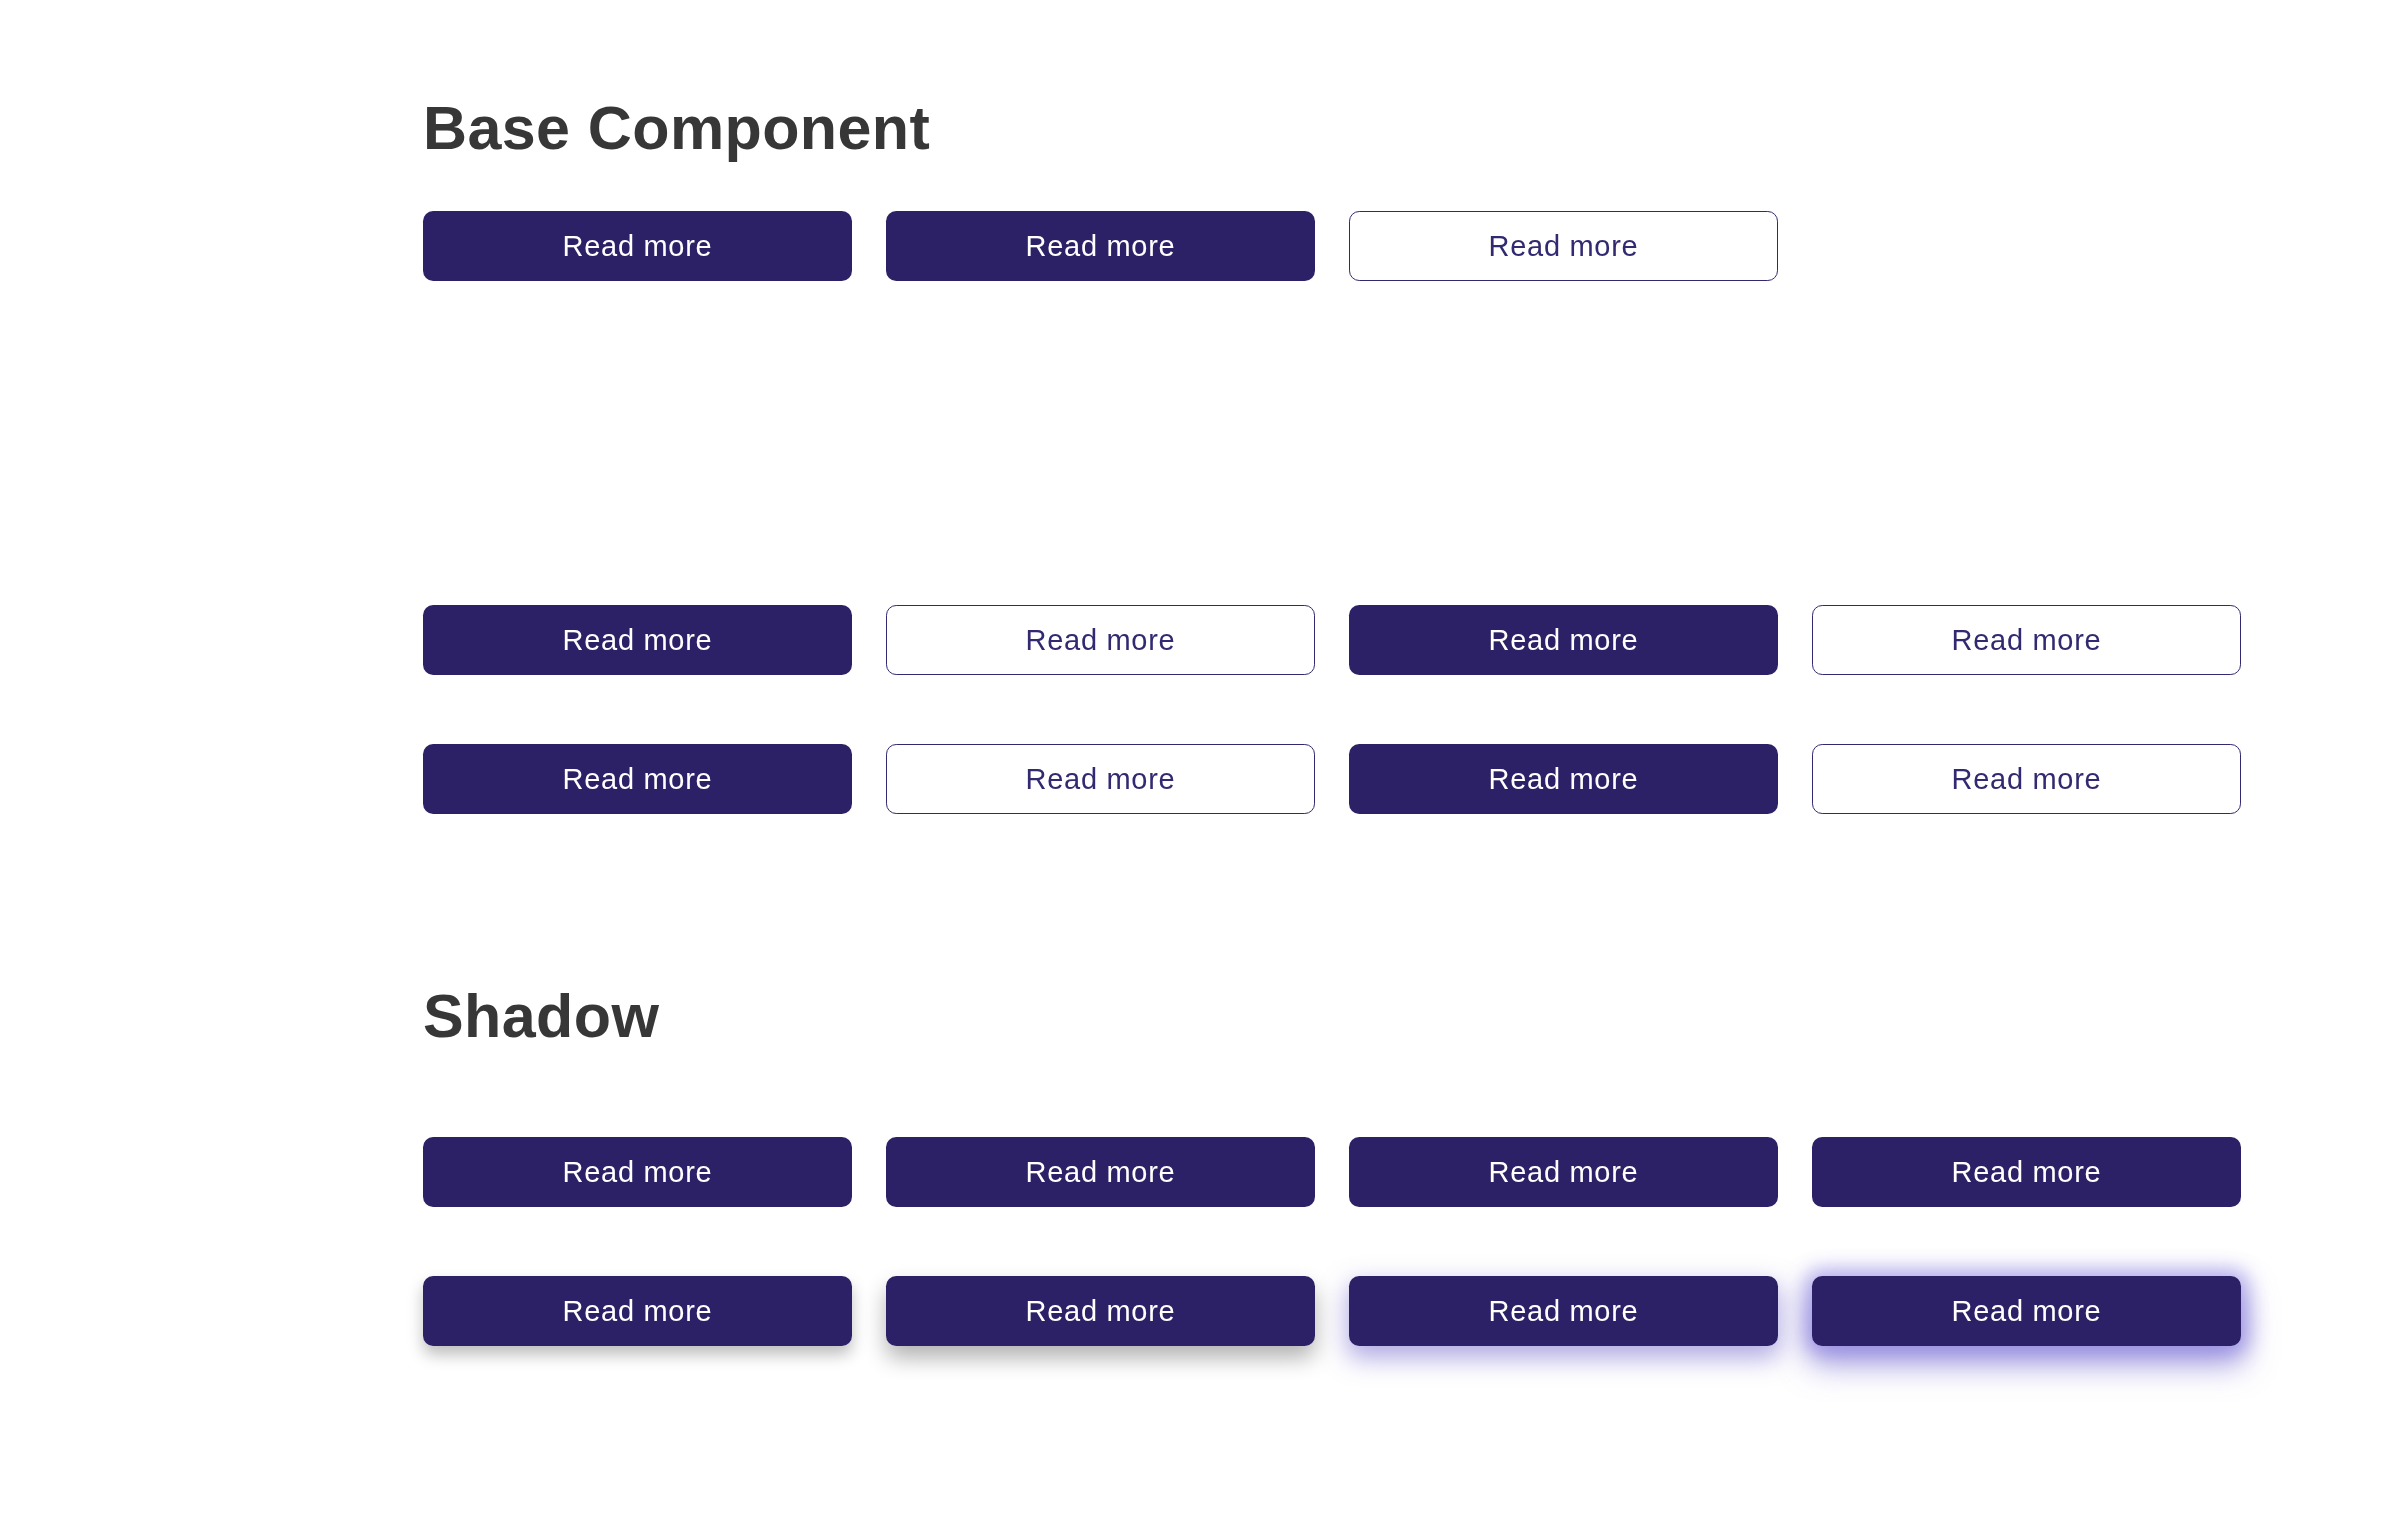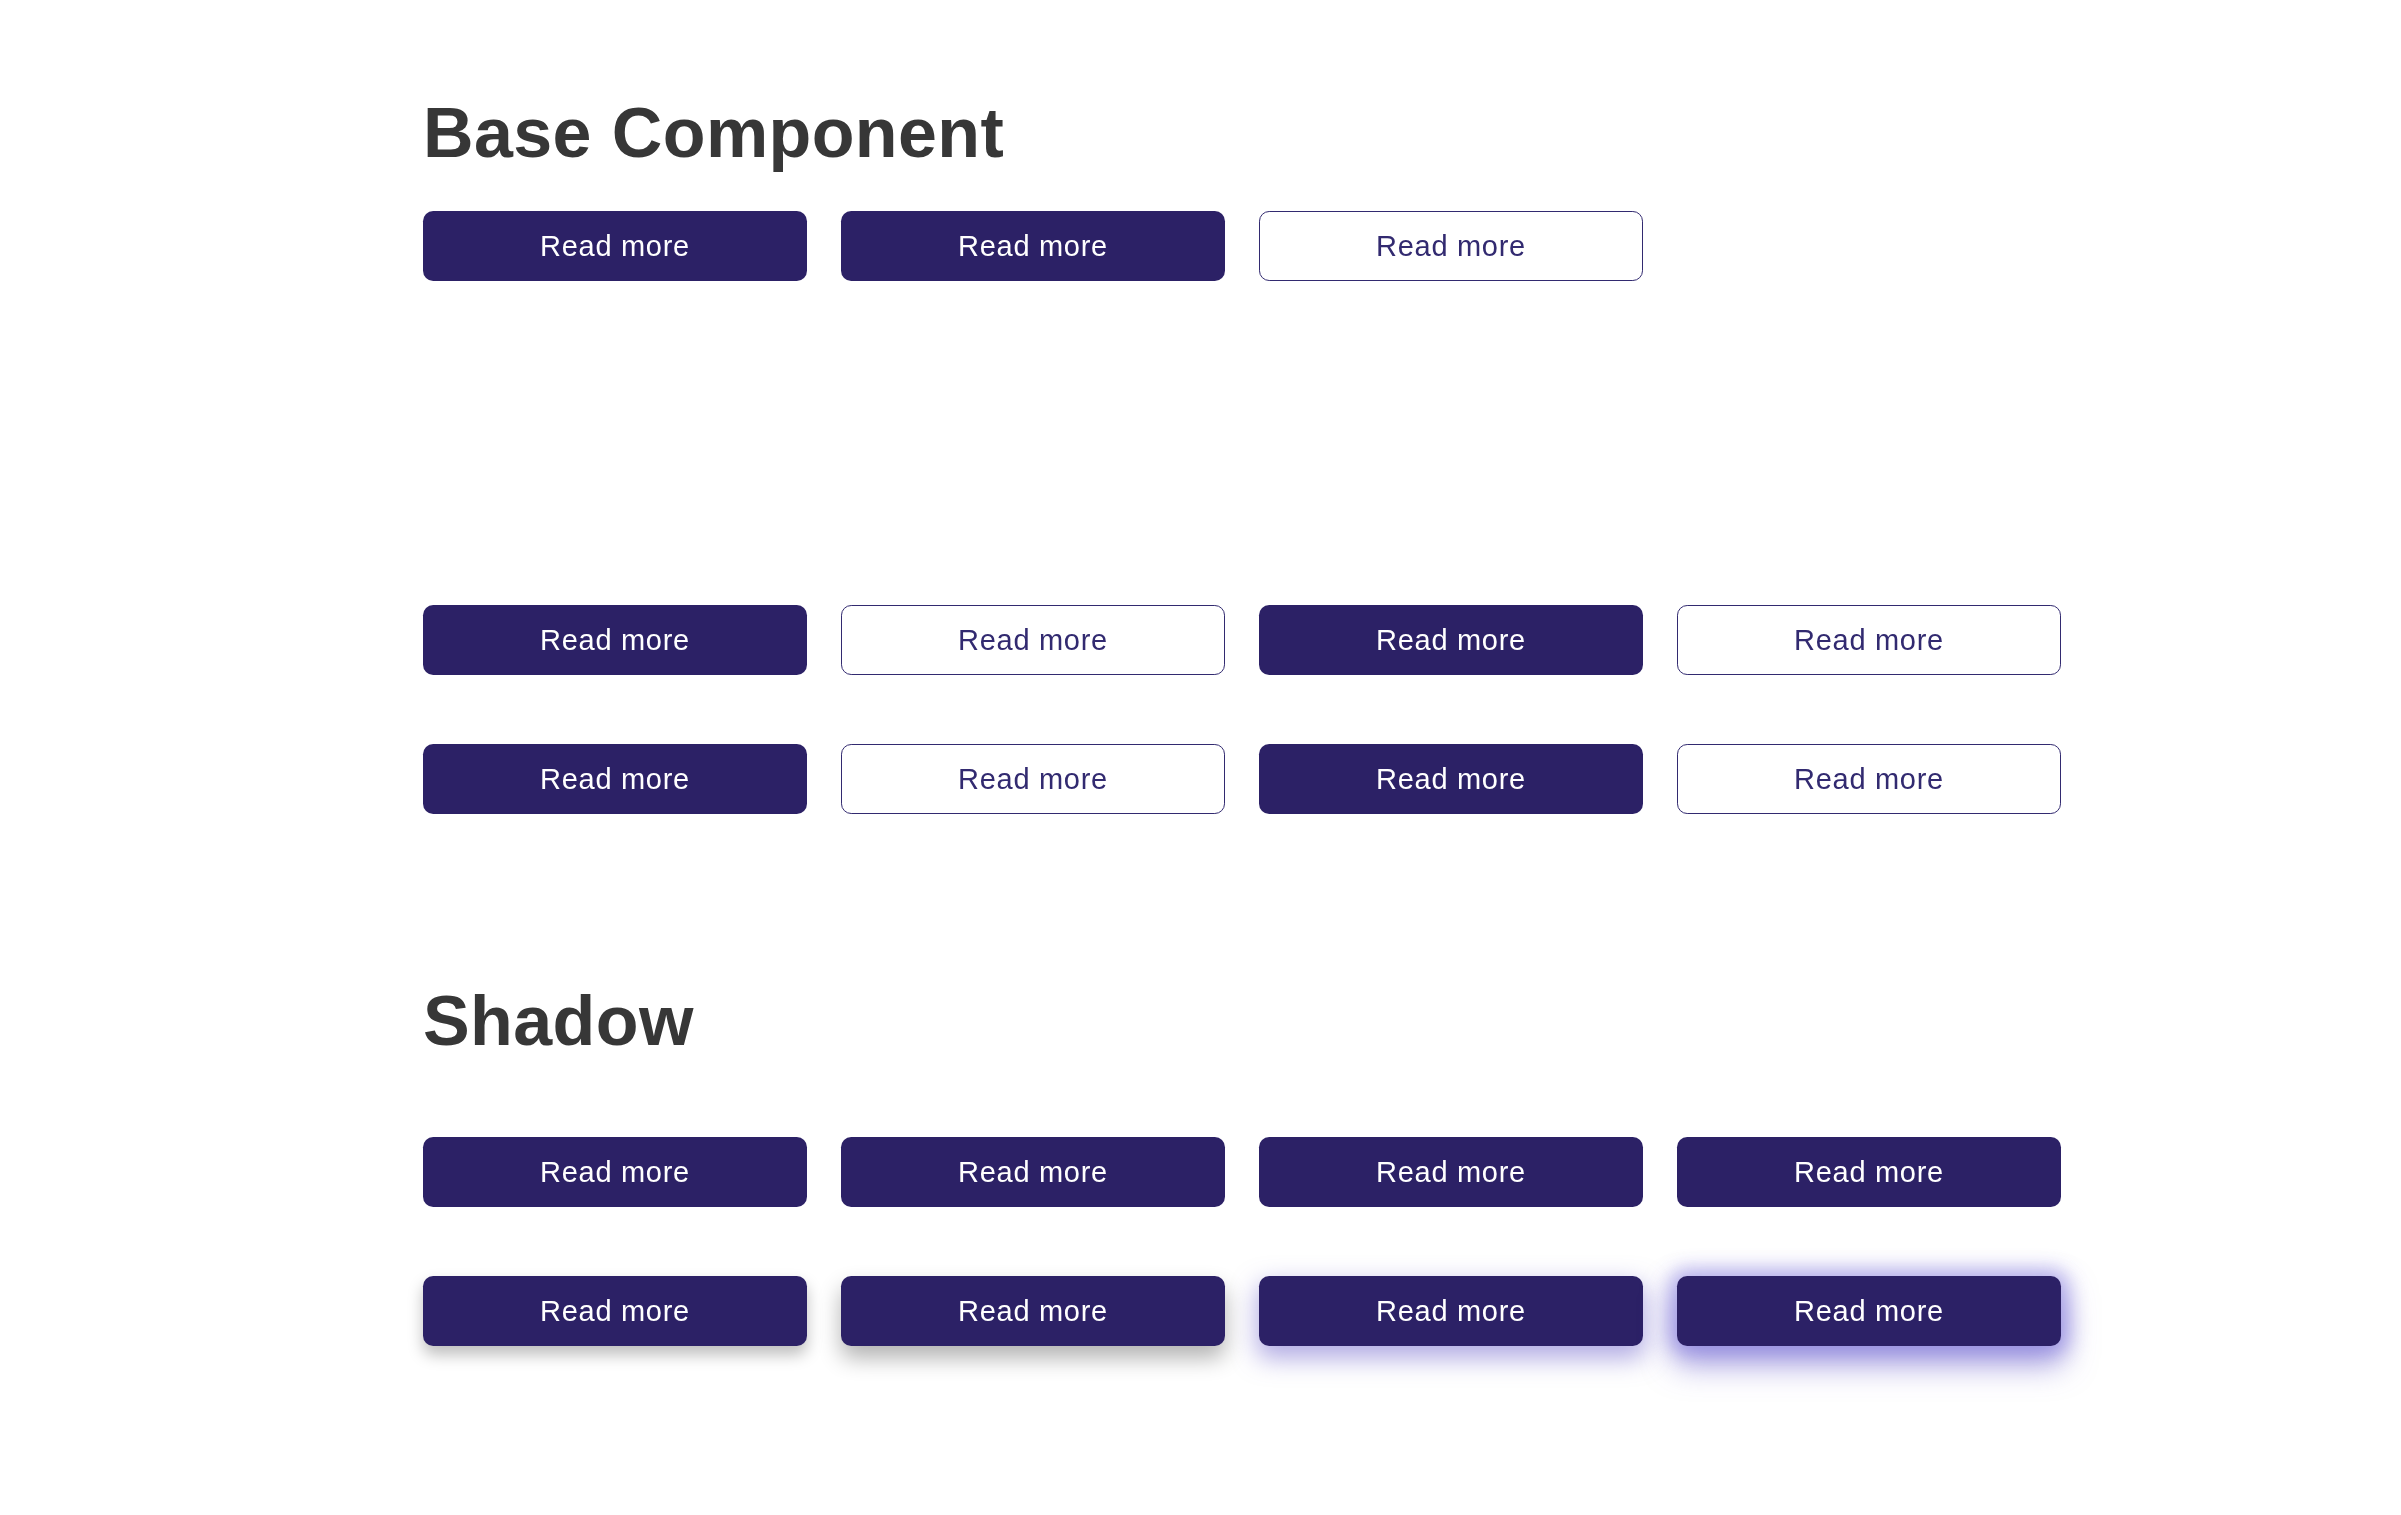--- a/index.html
+++ b/index.html
@@ -12,35 +12,35 @@
     width: 2401px;
     height: 1515px;
     background: #ffffff;
     overflow: hidden;
     font-family: "Liberation Sans", sans-serif;
   }
   .section-title {
     position: absolute;
     left: 423px;
     margin: 0;
-    font-size: 70px;
+    font-size: 61px;
     line-height: 1.15;
     font-weight: 800;
     letter-spacing: 0.4px;
     color: #373737;
   }
   .btn-row {
     position: absolute;
     left: 423px;
     display: flex;
     gap: 34px;
   }
   .btn {
     box-sizing: border-box;
-    width: 384px;
+    width: 429px;
     height: 70px;
     border-radius: 10.2px;
     display: flex;
     align-items: center;
     justify-content: center;
     font-family: "Liberation Sans", sans-serif;
     font-size: 29px;
     font-weight: 400;
     letter-spacing: 0.7px;
     cursor: pointer;

